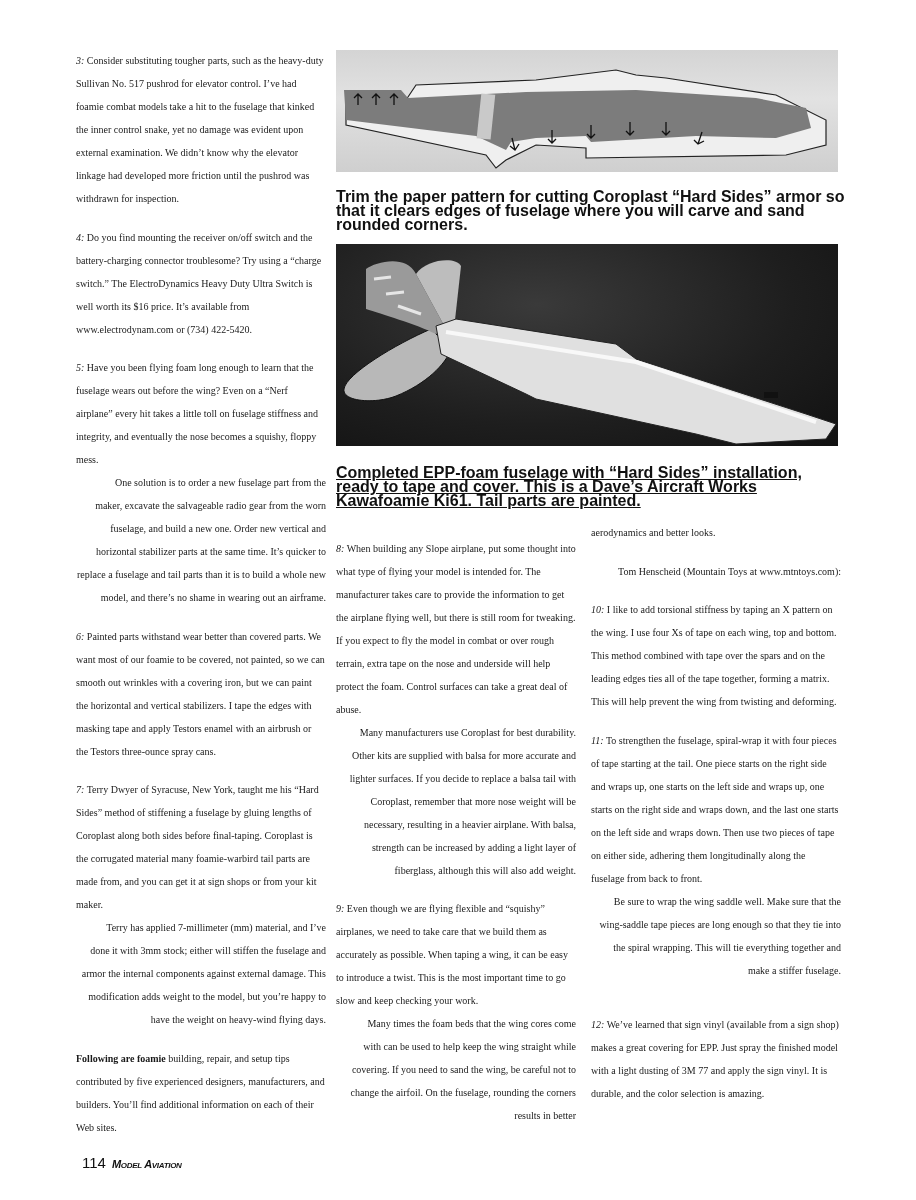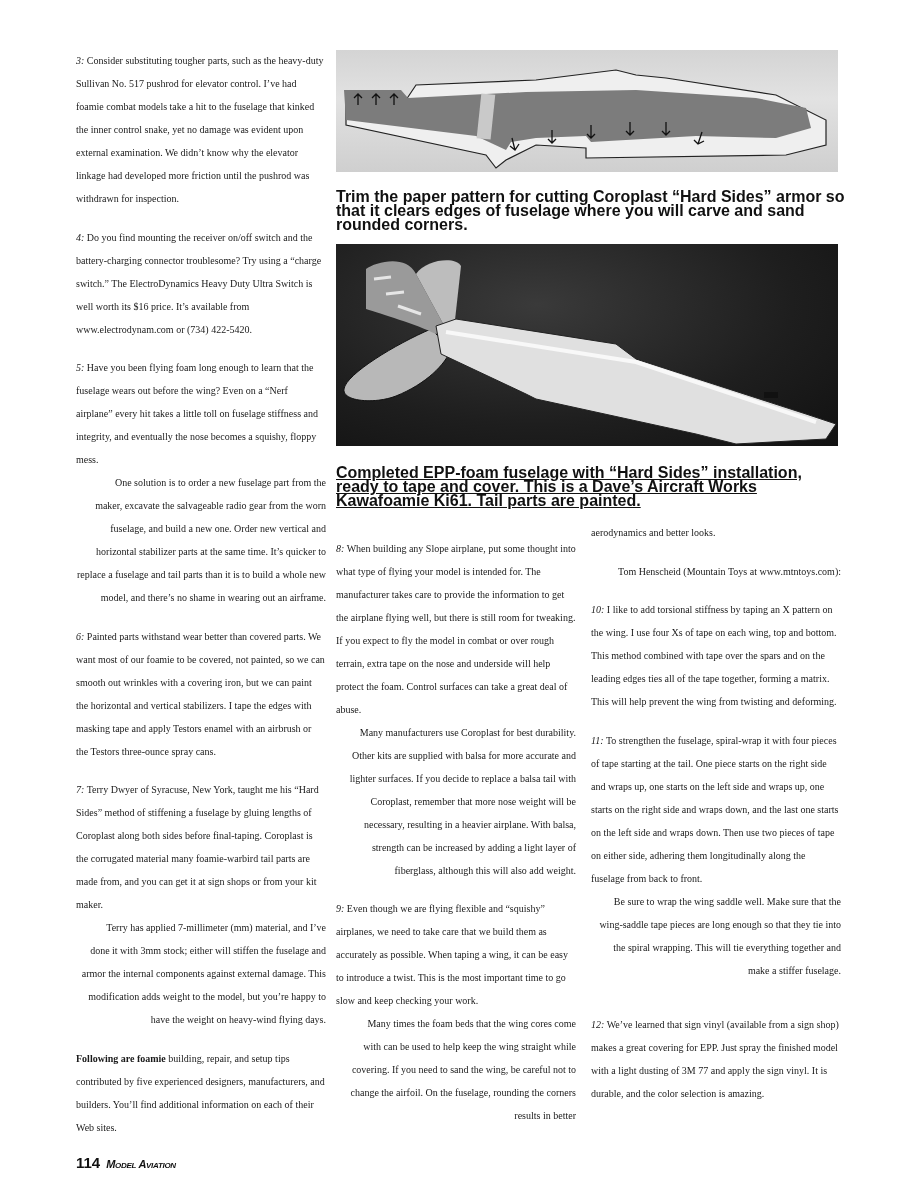--- a/index.html
+++ b/index.html
@@ -19,21 +19,21 @@
   #photo2 { top: 244px; height: 202px; background: radial-gradient(ellipse at 40% 30%, #3a3a3a 0%, #1e1e1e 60%, #111 100%); }
   .photo svg { display: block; width: 100%; height: 100%; }
 
   .caption { position: absolute; left: 336px; width: 510px; font-family: "Liberation Sans", "DejaVu Sans", sans-serif;
              font-weight: bold; font-size: 16px; line-height: 14px; color: #111; }
   #caption1 { top: 190px; }
   #caption2 { top: 466px; text-decoration: underline; }
 
   #footer { position: absolute; left: 76px; top: 1154px; font-family: "Liberation Sans", "DejaVu Sans", sans-serif;
             color: #111; white-space: nowrap; }
-  #footer .pg { font-weight: bold; font-size: 15px; margin-right: 6px; }
+  #footer .pg { font-weight: normal; font-size: 15px; margin-right: 6px; margin-left: 6px; }
   #footer .mag { font-weight: bold; font-style: italic; font-size: 11px; font-variant: small-caps; letter-spacing: -0.3px; }
 </style>
 </head>
 <body>
 
 <div id="col1" class="col">
   <p><i class="num">3:</i><span> Consider substituting tougher parts, such as the heavy-duty Sullivan No. 517 pushrod for elevator control. I’ve had foamie combat models take a hit to the fuselage that kinked the inner control snake, yet no damage was evident upon external examination. We didn’t know why the elevator linkage had developed more friction until the pushrod was withdrawn for inspection.</span></p>
   <div class="gap"></div>
   <p><i class="num">4:</i><span> Do you find mounting the receiver on/off switch and the battery-charging connector troublesome? Try using a “charge switch.” The ElectroDynamics Heavy Duty Ultra Switch is well worth its $16 price. It’s available from www.electrodynam.com or (734) 422-5420.</span></p>
   <div class="gap"></div>

